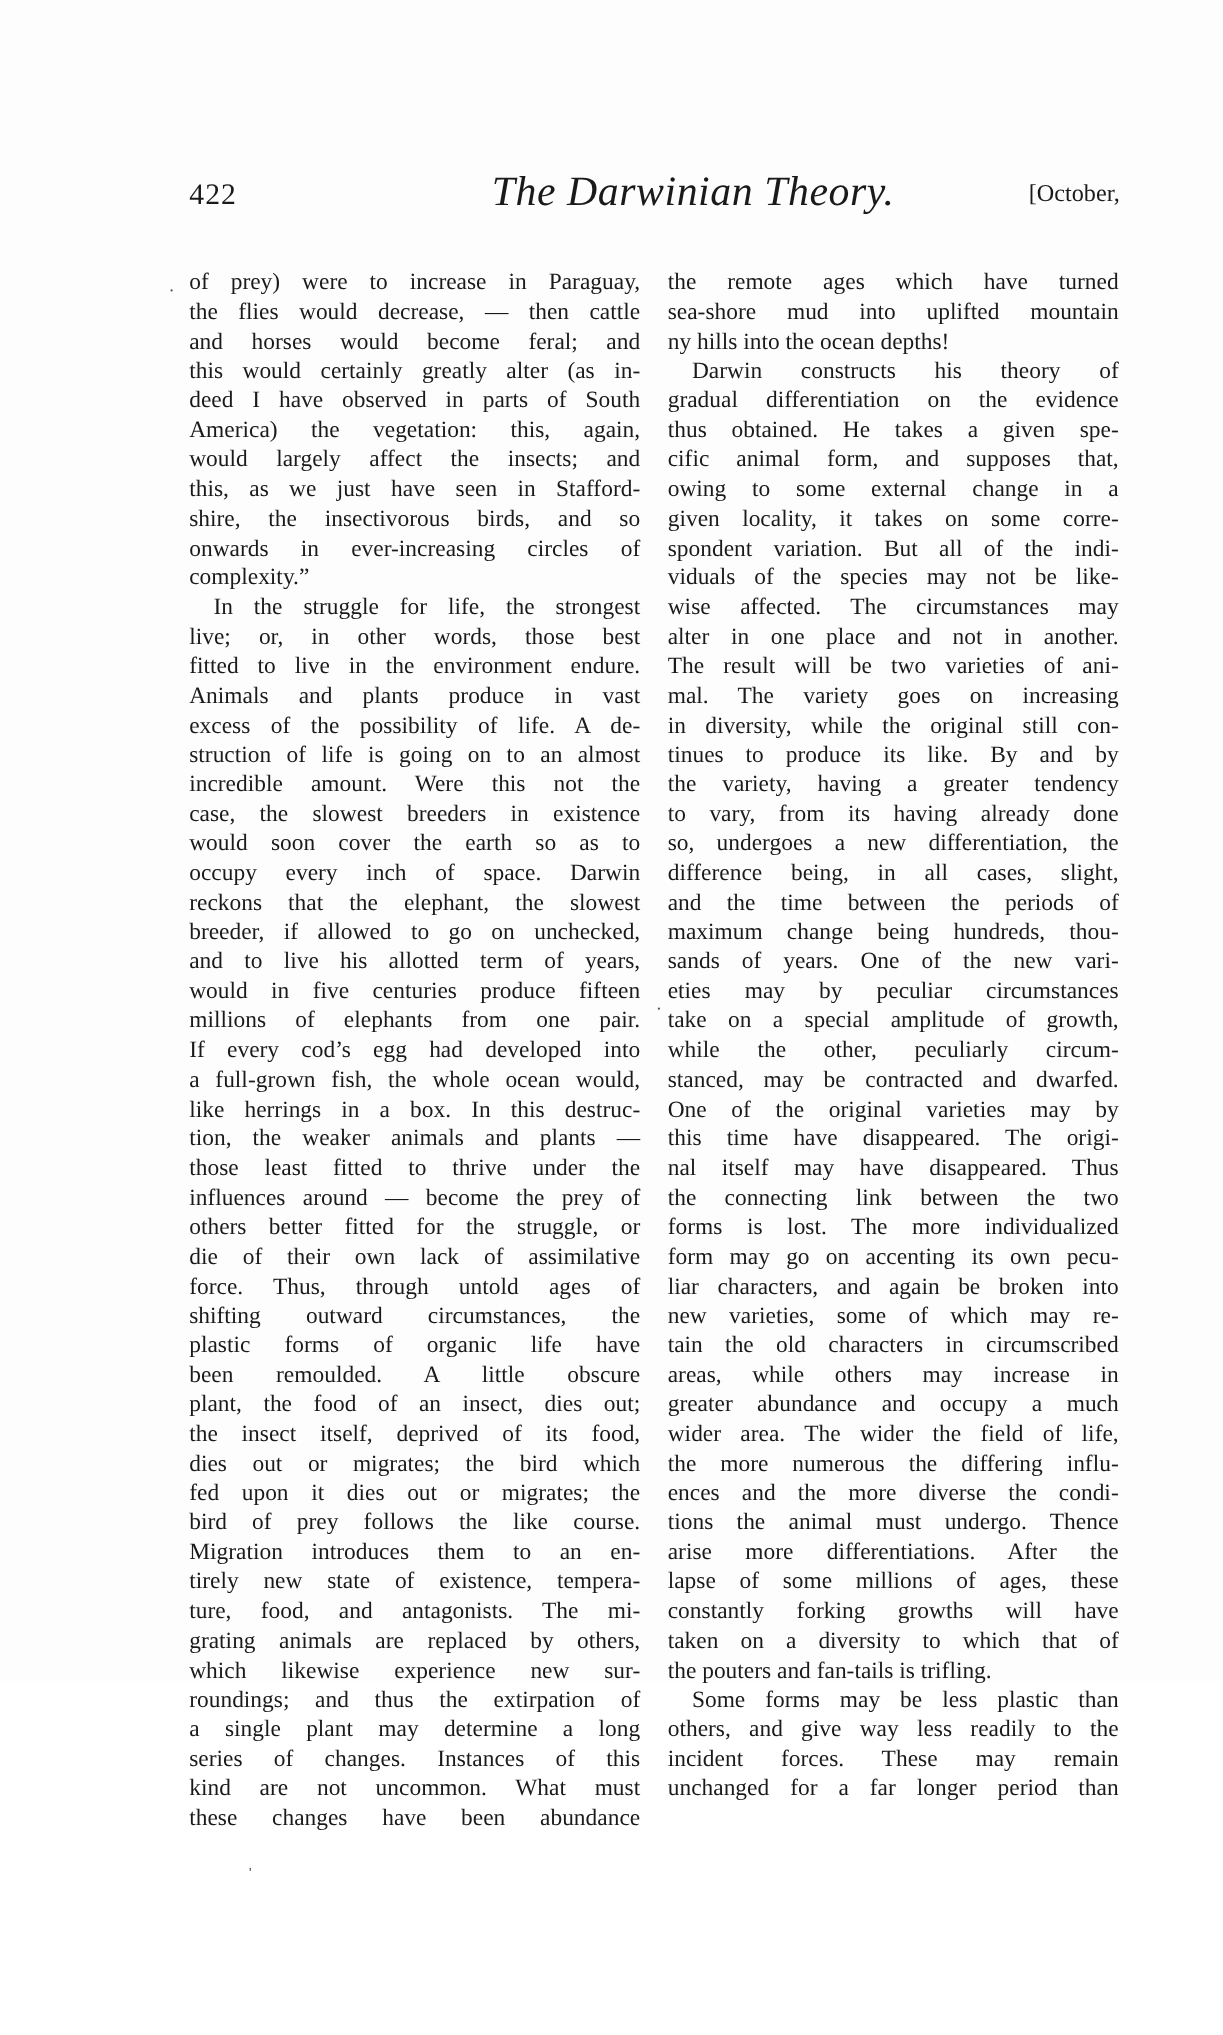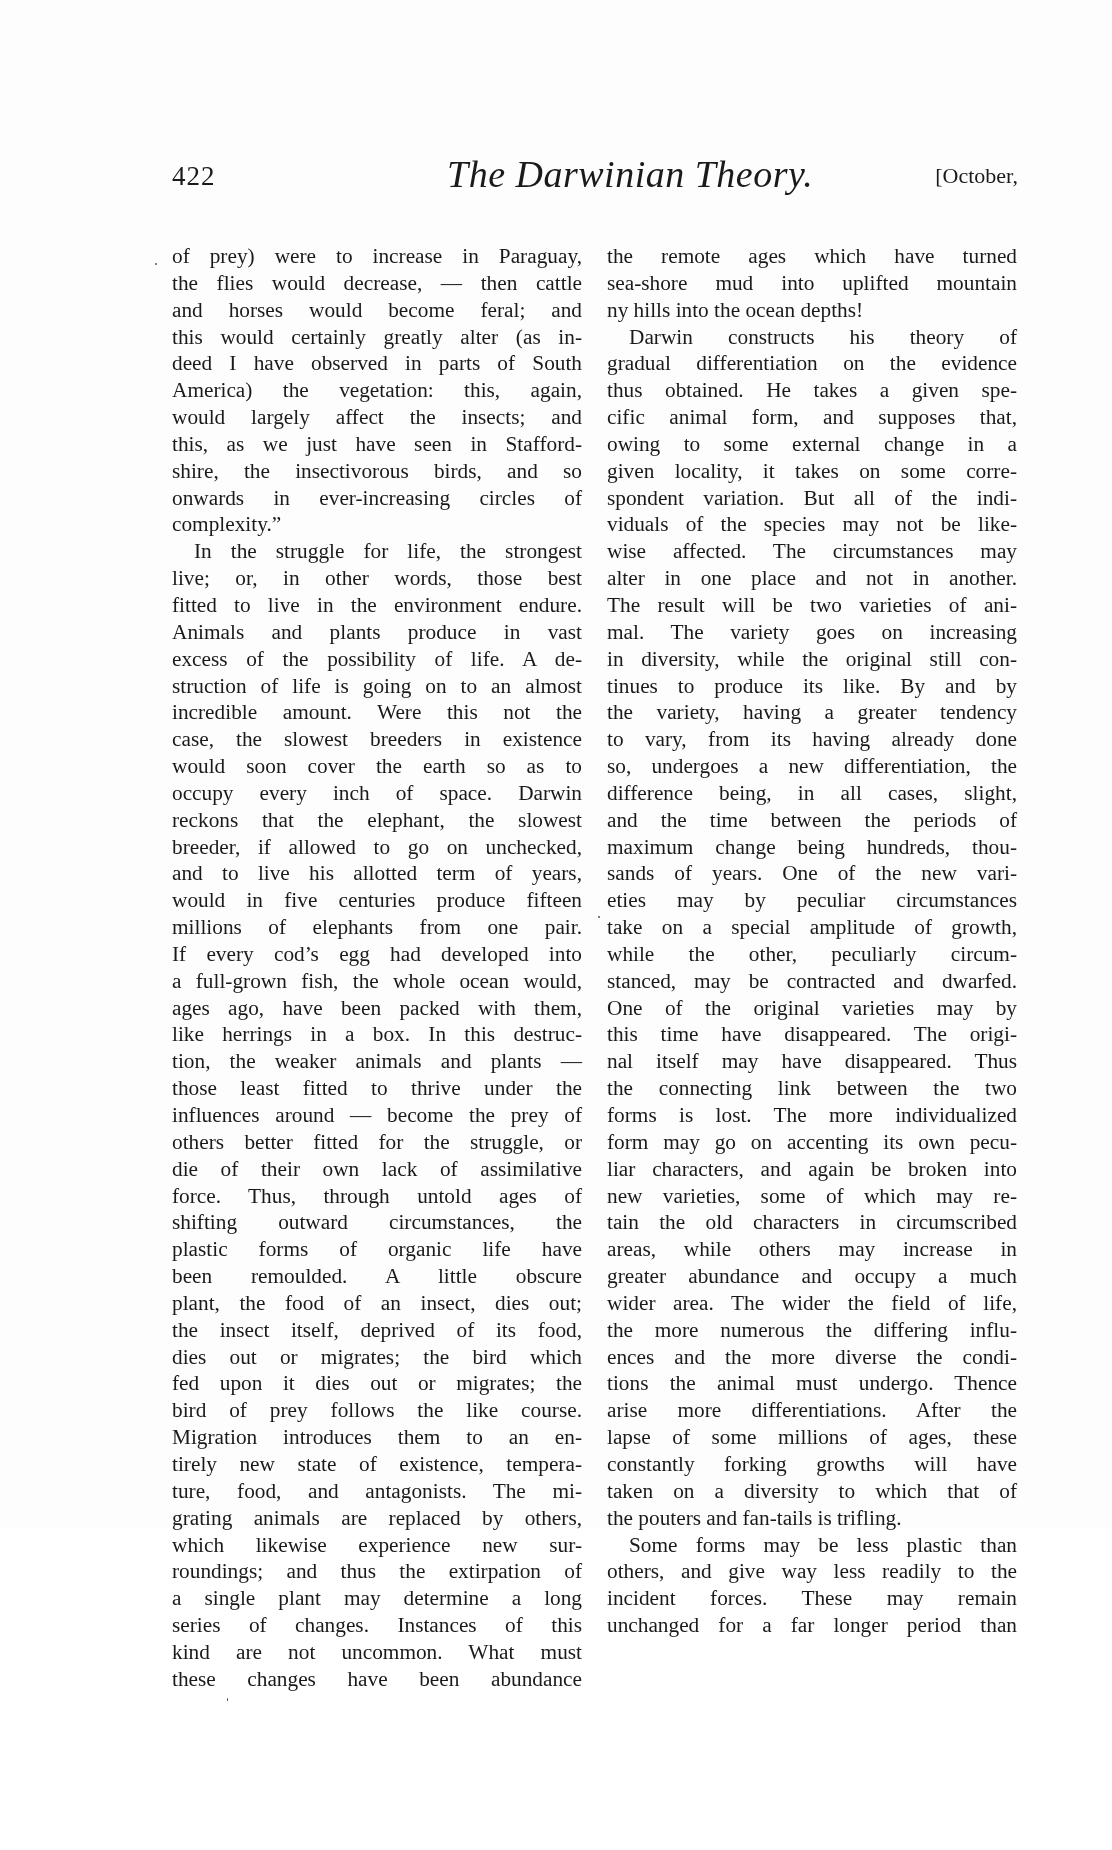--- a/index.html
+++ b/index.html
@@ -119,21 +119,20 @@
       <span class="line">case, the slowest breeders in existence</span>
       <span class="line">would soon cover the earth so as to</span>
       <span class="line">occupy every inch of space.  Darwin</span>
       <span class="line">reckons that the elephant, the slowest</span>
       <span class="line">breeder, if allowed to go on unchecked,</span>
       <span class="line">and to live his allotted term of years,</span>
       <span class="line">would in five centuries produce fifteen</span>
       <span class="line">millions of elephants from one pair.</span>
       <span class="line">If every cod’s egg had developed into</span>
       <span class="line">a full-grown fish, the whole ocean would,</span>
-      <span class="line">ages ago, have been packed with them,</span>
       <span class="line">like herrings in a box.  In this destruc-</span>
       <span class="line">tion, the weaker animals and plants —</span>
       <span class="line">those least fitted to thrive under the</span>
       <span class="line">influences around — become the prey of</span>
       <span class="line">others better fitted for the struggle, or</span>
       <span class="line">die of their own lack of assimilative</span>
       <span class="line">force.  Thus, through untold ages of</span>
       <span class="line">shifting outward circumstances, the</span>
       <span class="line">plastic forms of organic life have</span>
       <span class="line">been remoulded.  A little obscure</span>

